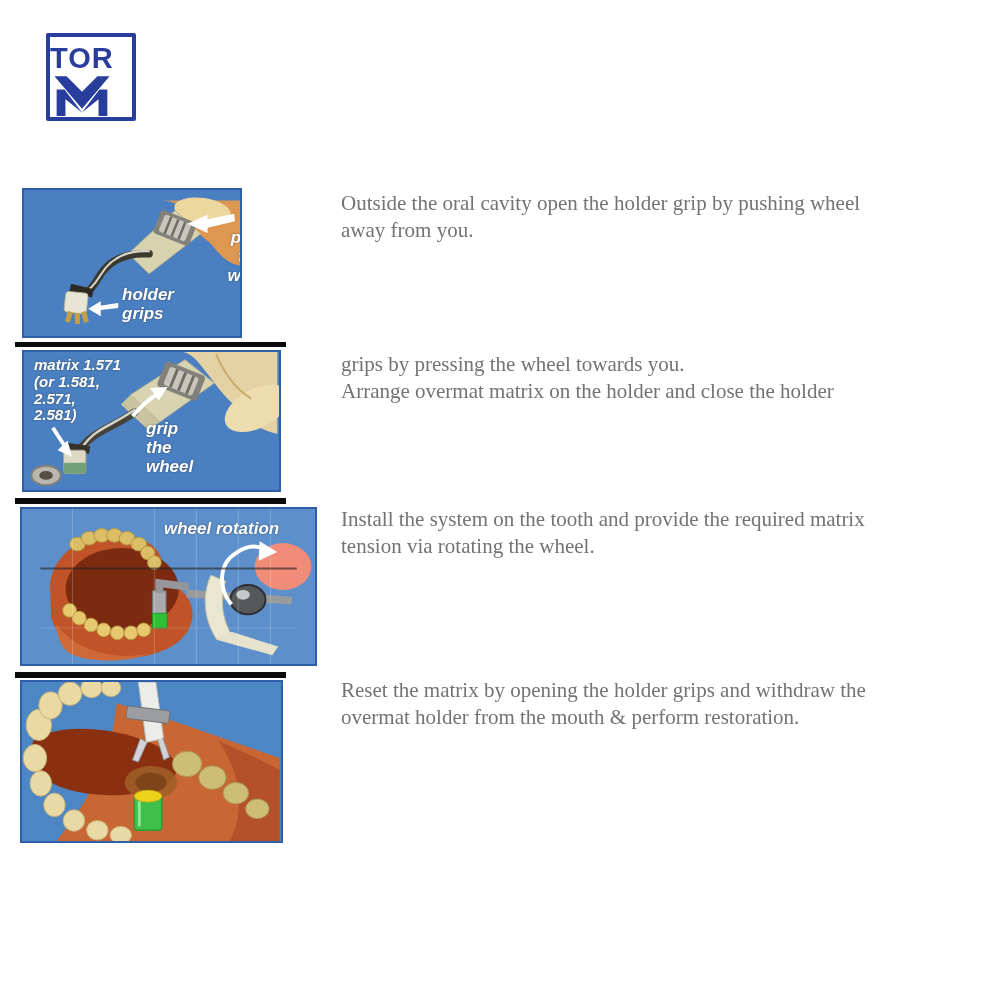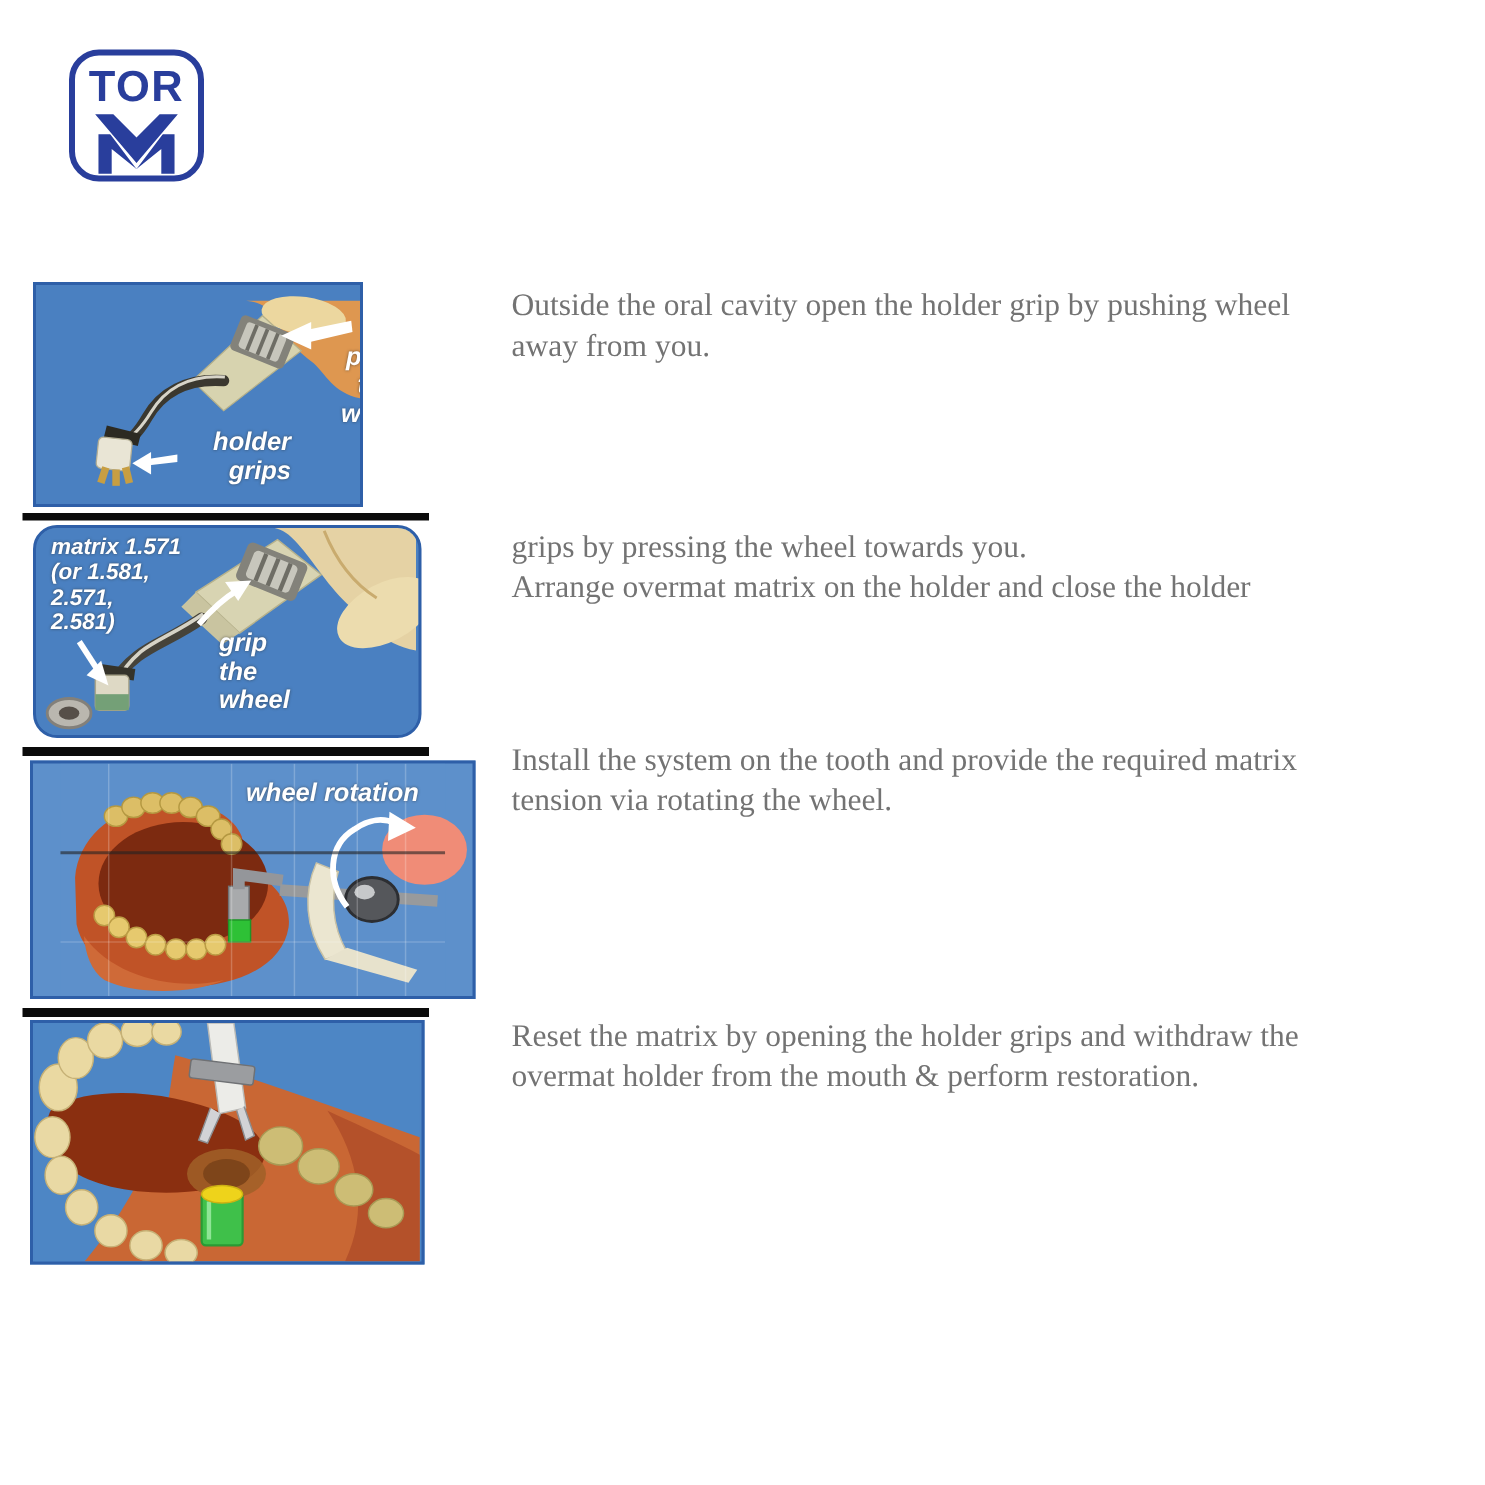--- a/index.html
+++ b/index.html
@@ -1,22 +1,22 @@
 <!DOCTYPE html>
 <html><head>
 <meta charset="utf-8">
 <style>
   html,body{margin:0;padding:0;background:#ffffff;}
   .page{position:relative;width:990px;height:990px;background:#ffffff;overflow:hidden;
         font-family:"Liberation Serif", serif;}
 
   
   .logo{position:absolute;left:46px;top:33px;width:82px;height:80px;
-        border:4px solid #293e9c;border-radius:20px;background:#ffffff;
-        display:flex;flex-direction:column;align-items:center;}
+        border:4px solid #293e9c;border-radius:2px;background:#ffffff;
+        display:flex;flex-direction:column;}
   .logo-text{font-family:"Liberation Sans", sans-serif;font-weight:bold;
              font-size:29px;line-height:1;letter-spacing:1px;color:#293e9c;margin-top:7px;}
   .logo-mono{width:64px;height:46px;margin-top:1px;}
 
   
   .fig{position:absolute;background:#4a80c1;border:2px solid #2e5fa8;box-sizing:border-box;overflow:hidden;}
   .fig svg{position:absolute;left:0;top:0;width:100%;height:100%;}
   .plabel{position:absolute;color:#ffffff;font-family:"Liberation Sans", sans-serif;
           font-style:italic;font-weight:bold;line-height:1.05;
           text-shadow:0 0 2px rgba(40,40,40,.65);white-space:nowrap;}
@@ -74,29 +74,29 @@
       <g>
         <polygon points="113,123 87,127 87,132 113,129" fill="#ffffff"></polygon>
         <polygon points="77,130 92,121 92,139" fill="#ffffff"></polygon>
       </g>
     </svg>
     <div class="plabel" style="left:198px;top:38px;width:58px;text-align:center;font-size:17px;">
       <div>push</div>
       <div>the</div>
       <div>wheel</div>
     </div>
-    <div class="plabel" style="left:98px;top:95px;width:72px;text-align:right;font-size:17px;">
+    <div class="plabel" style="left:98px;top:95px;width:72px;text-align:left;font-size:17px;">
       <div>holder</div>
       <div>grips</div>
     </div>
   </div>
 
   <div class="bar" style="top:342px;"></div>
 
-  <div class="fig" style="left:22px;top:350px;width:259px;height:142px;border-radius:16px;">
+  <div class="fig" style="left:22px;top:350px;width:259px;height:142px;">
     <svg viewBox="0 0 259 142">
       <rect width="259" height="142" fill="#4a80c1"></rect>
       <g>
         <path d="M162,0 L259,0 L259,84 C236,80 224,64 214,54 C200,42 188,22 178,11 C172,4 167,1 162,0 Z" fill="#e5d2a4"></path>
         <ellipse cx="238" cy="58" rx="36" ry="20" fill="#ecdcae" transform="rotate(-28 238 58)"></ellipse>
         <path d="M196,2 C204,22 216,38 232,48" stroke="#c9ab6e" stroke-width="2" fill="none"></path>
       </g>
       <g>
         <polygon points="108,44 164,8 194,32 138,72" fill="#d8d4b2" stroke="#b7b28c" stroke-width="1"></polygon>
         <polygon points="108,44 138,72 126,80 98,54" fill="#c9c4a0"></polygon>
@@ -245,21 +245,21 @@
   </div>
 
   <div class="caption" style="top:190px;">
     <div>Outside the oral cavity open the holder grip by pushing wheel</div>
     <div>away from you.</div>
   </div>
   <div class="caption" style="top:351px;">
     <div>grips by pressing the wheel towards you.</div>
     <div>Arrange overmat matrix on the holder and close the holder</div>
   </div>
-  <div class="caption" style="top:493px;">
+  <div class="caption" style="top:506px;">
     <div>Install the system on the tooth and provide the required matrix</div>
     <div>tension via rotating the wheel.</div>
   </div>
   <div class="caption" style="top:677px;">
     <div>Reset the matrix by opening the holder grips and withdraw the</div>
     <div>overmat holder from the mouth &amp; perform restoration.</div>
   </div>
 
 </div>
 

